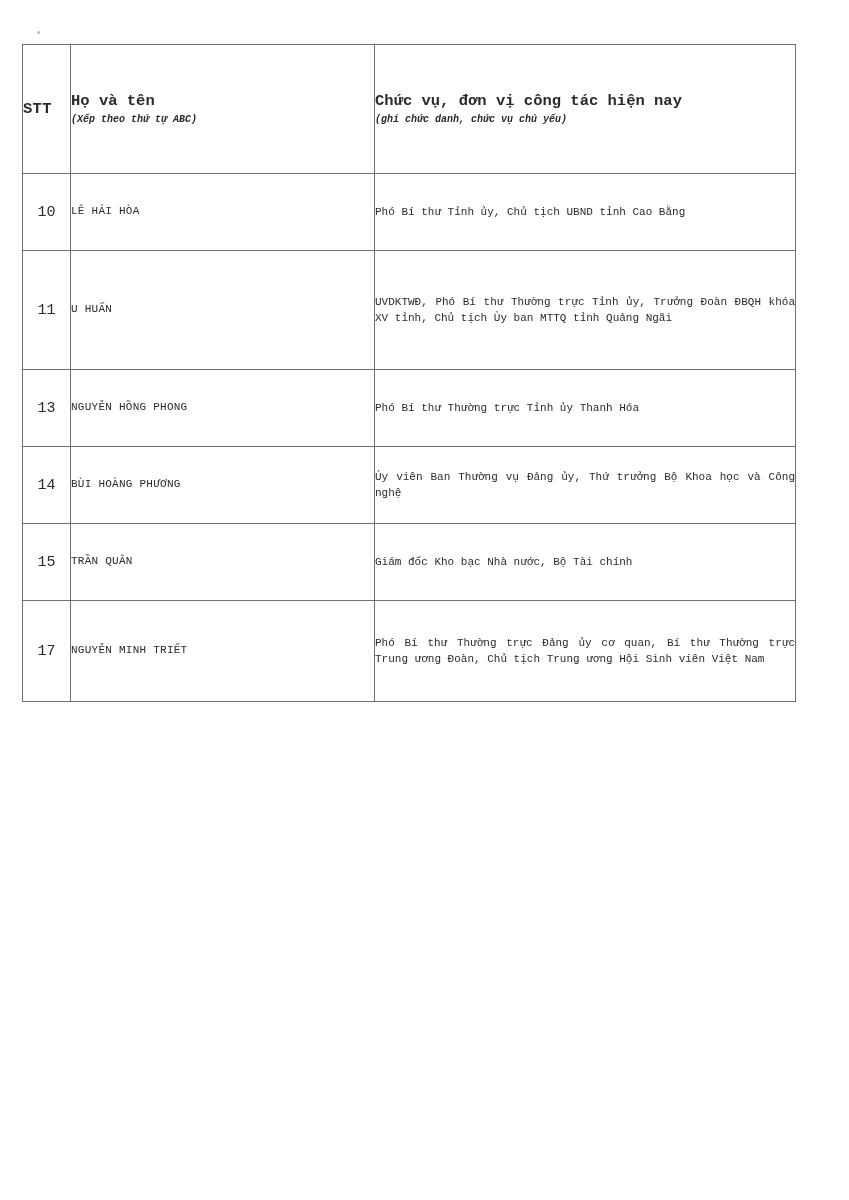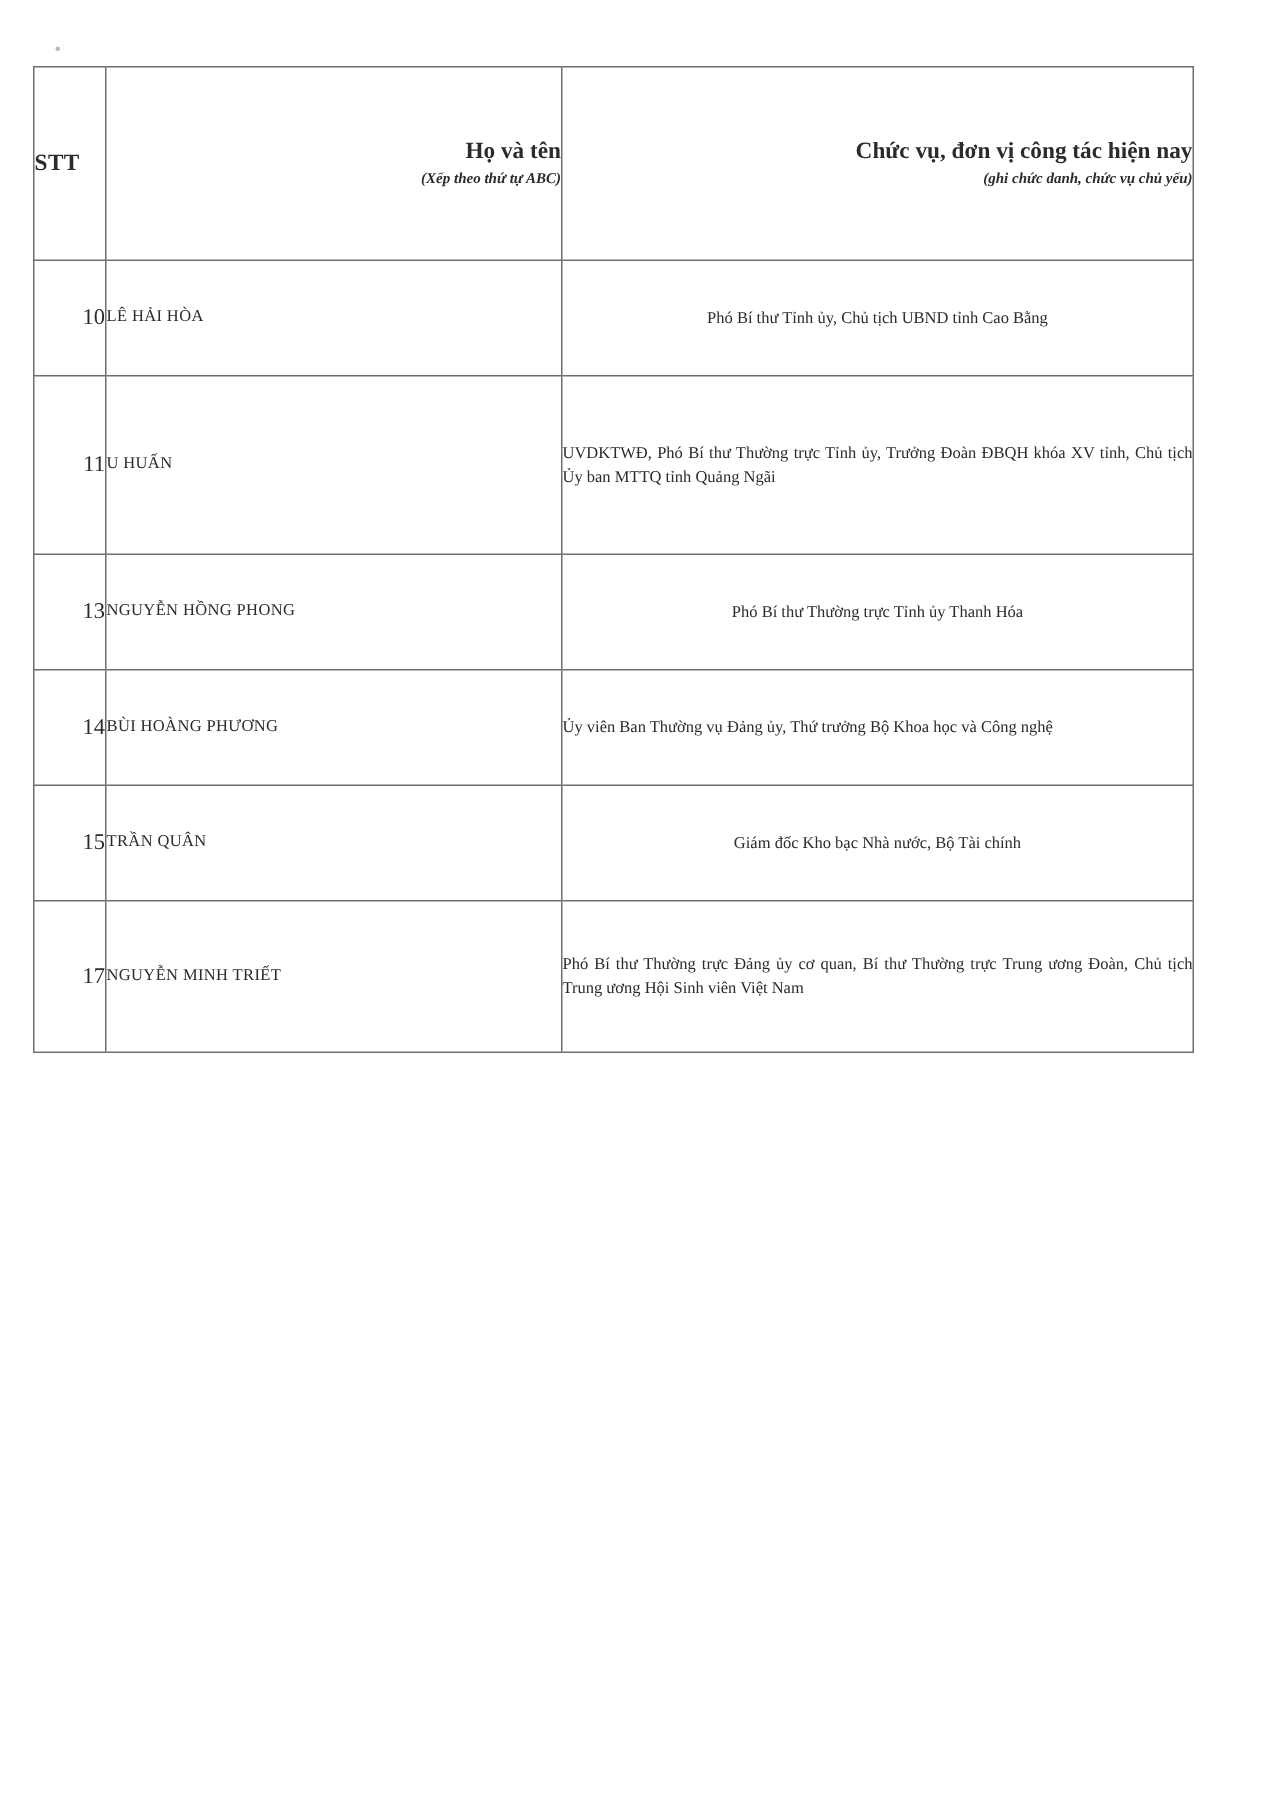--- a/index.html
+++ b/index.html
@@ -26,20 +26,21 @@
     border-radius: 50%;
     background: #b9b9b9;
   }
 
   .page {
     position: absolute;
     left: 0;
     top: 0;
     width: 849px;
     height: 896px;
+    font-family: Liberation Mono, monospace;
   }
 
   table.doc-table {
     position: absolute;
     left: 22px;
     top: 44px;
     width: 773px;
     border-collapse: collapse;
     table-layout: fixed;
   }
@@ -63,21 +64,21 @@
     font-weight: normal;
   }
   .th-stt {
     text-align: left;
     padding-left: 9px;
     font-weight: bold;
     font-size: 15.5px;
     letter-spacing: 0.3px;
   }
   .th-center {
-    text-align: right;
+    text-align: left;
     padding: 0 10px;
   }
   .th-main {
     display: block;
     font-weight: bold;
     font-size: 15.5px;
     line-height: 1.35;
   }
   .th-sub {
     display: block;
@@ -85,36 +86,36 @@
     font-weight: bold;
     font-size: 10px;
     line-height: 1.4;
     margin-top: 2px;
   }
 
   
   tbody td { font-size: 11px; }
 
   .td-stt {
-    text-align: right;
+    text-align: center;
     font-size: 15px;
     padding: 0 2px;
   }
   .td-name {
     padding-left: 9px;
     letter-spacing: 0.25px;
     line-height: 1.4;
   }
   .td-pos {
     padding: 0 7px 0 9px;
     line-height: 1.48;
     text-align: justify;
     text-justify: inter-word;
   }
-  .td-pos.one-line { text-align: center; }
+  .td-pos.one-line { text-align: left; }
 
   
   tr.r-h76  td { height: 76px; }
   tr.r-h100 td { height: 100px; }
   tr.r-h118 td { height: 118px; }
 </style>
 </head>
 <body>
 
 <div class="page">

